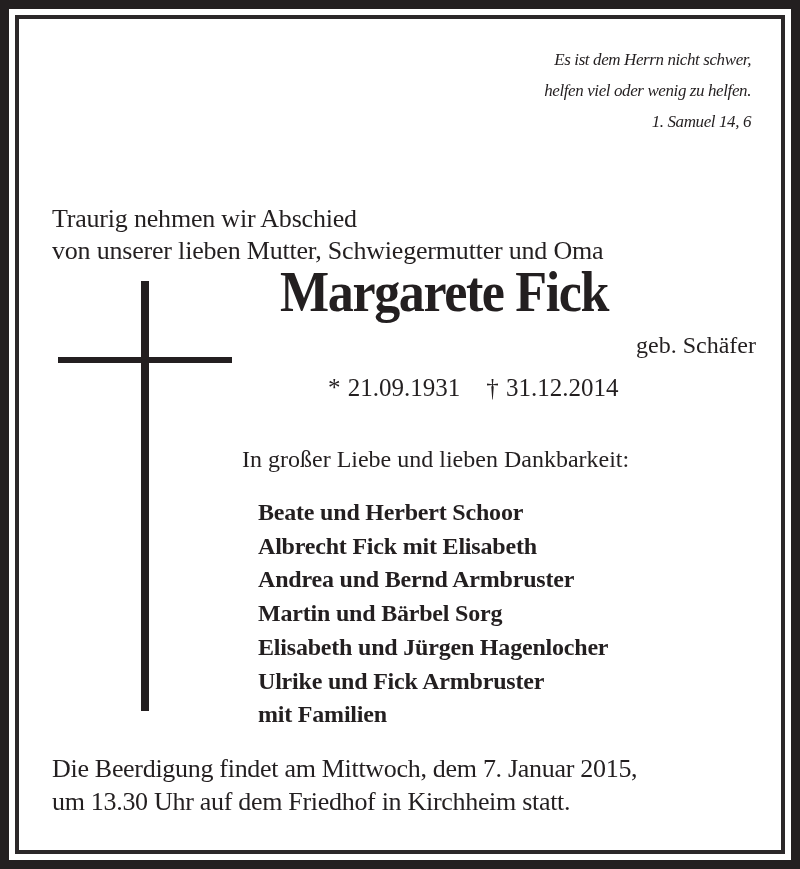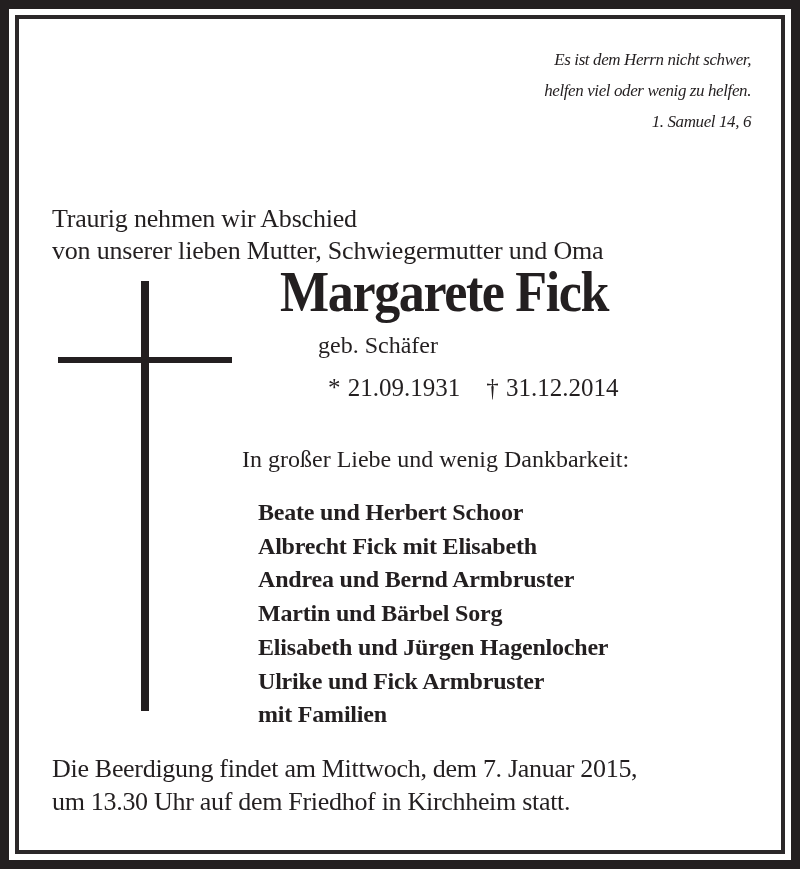--- a/index.html
+++ b/index.html
@@ -41,21 +41,21 @@
       left: 280px; top: 254px;
       font-weight: bold;
       font-size: 56px;
       line-height: 76px;
       letter-spacing: -1.5px;
       transform: scaleX(0.93);
       transform-origin: left center;
     }
     .born-name {
       left: 0; width: 756px; top: 330px;
-      text-align: center;
+      text-align: right;
       box-sizing: border-box;
       font-size: 24px;
       line-height: 30px;
     }
     .dates {
       left: 328px; top: 372px;
       font-size: 25px;
       line-height: 32px;
       word-spacing: 1px;
     }
@@ -110,21 +110,21 @@
   <div class="cross-h"></div>
 </div>
 
 <div class="abs name">Margarete Fick</div>
 <div class="abs born-name">geb. Schäfer</div>
 
 <div class="abs dates">
   <span>* 21.09.1931</span><span class="sep"></span><span>† 31.12.2014</span>
 </div>
 
-<div class="abs thanks">In großer Liebe und wenig Dankbarkeit:</div>
+<div class="abs thanks">In großer Liebe und lieben Dankbarkeit:</div>
 
 <ul class="abs mourners">
   <li>Beate und Herbert Schoor</li>
   <li>Albrecht Fick mit Elisabeth</li>
   <li>Andrea und Bernd Armbruster</li>
   <li>Martin und Bärbel Sorg</li>
   <li>Elisabeth und Jürgen Hagenlocher</li>
   <li>Ulrike und Fick Armbruster</li>
   <li>mit Familien</li>
 </ul>

